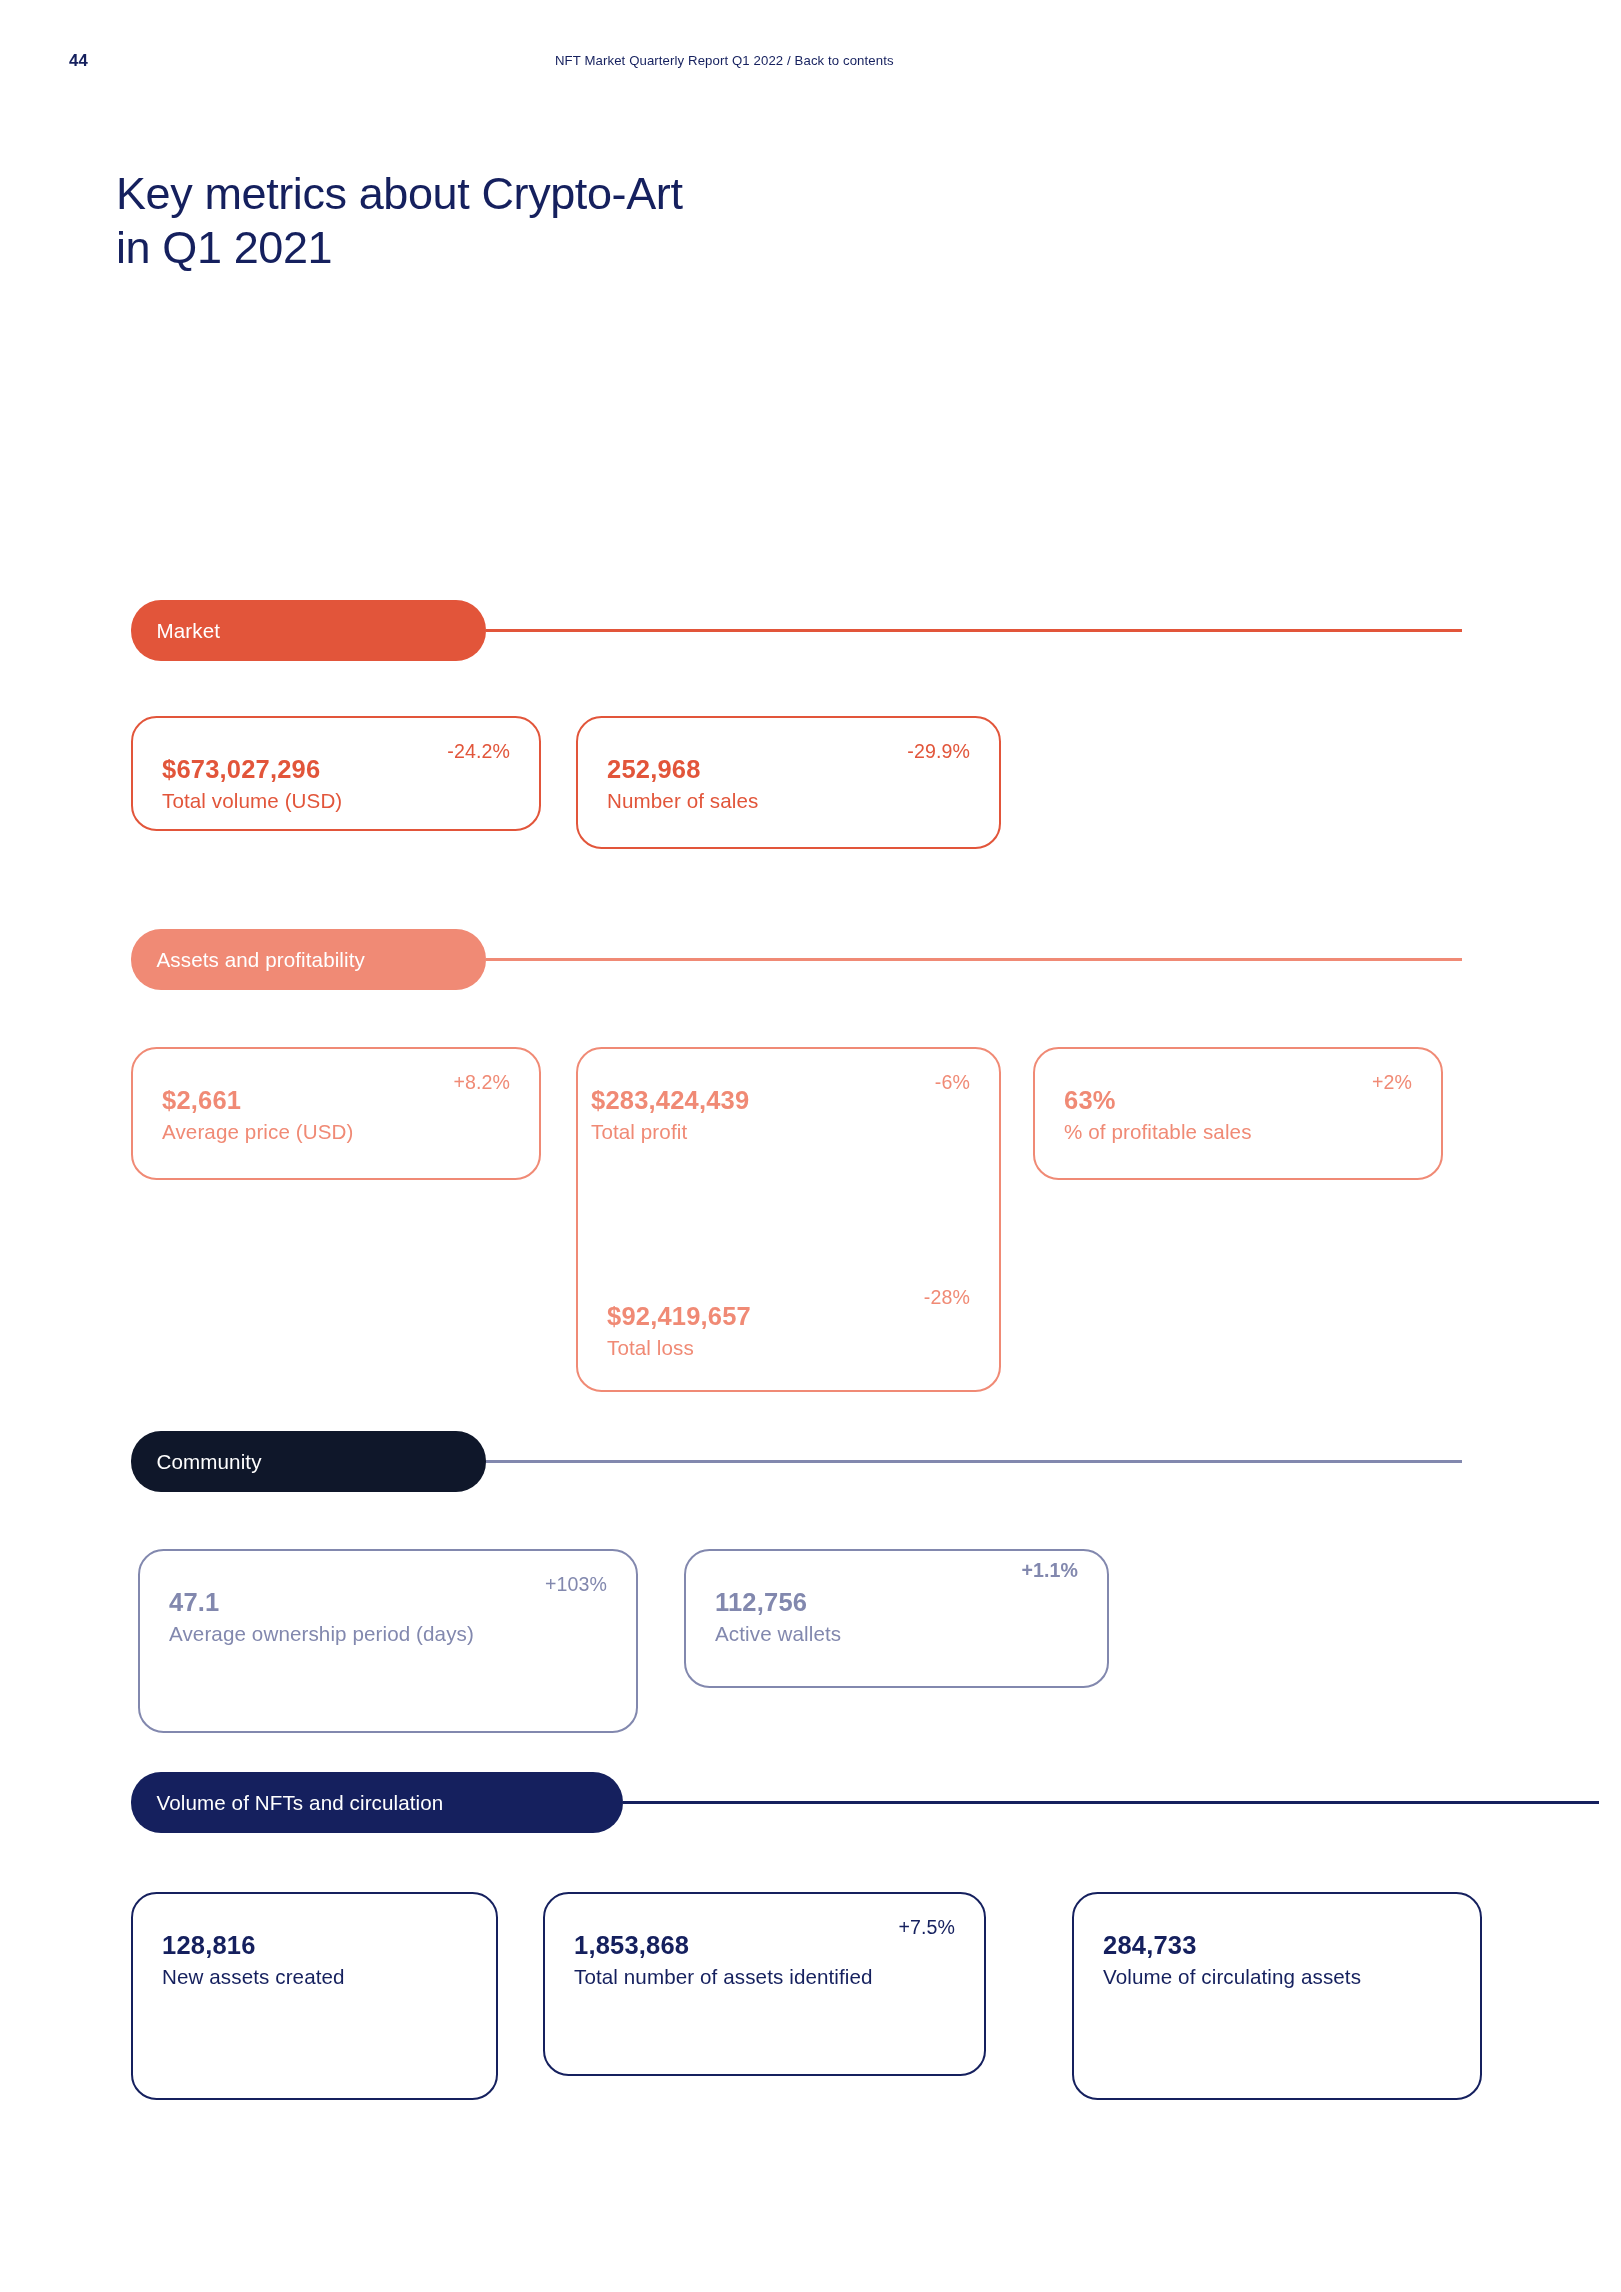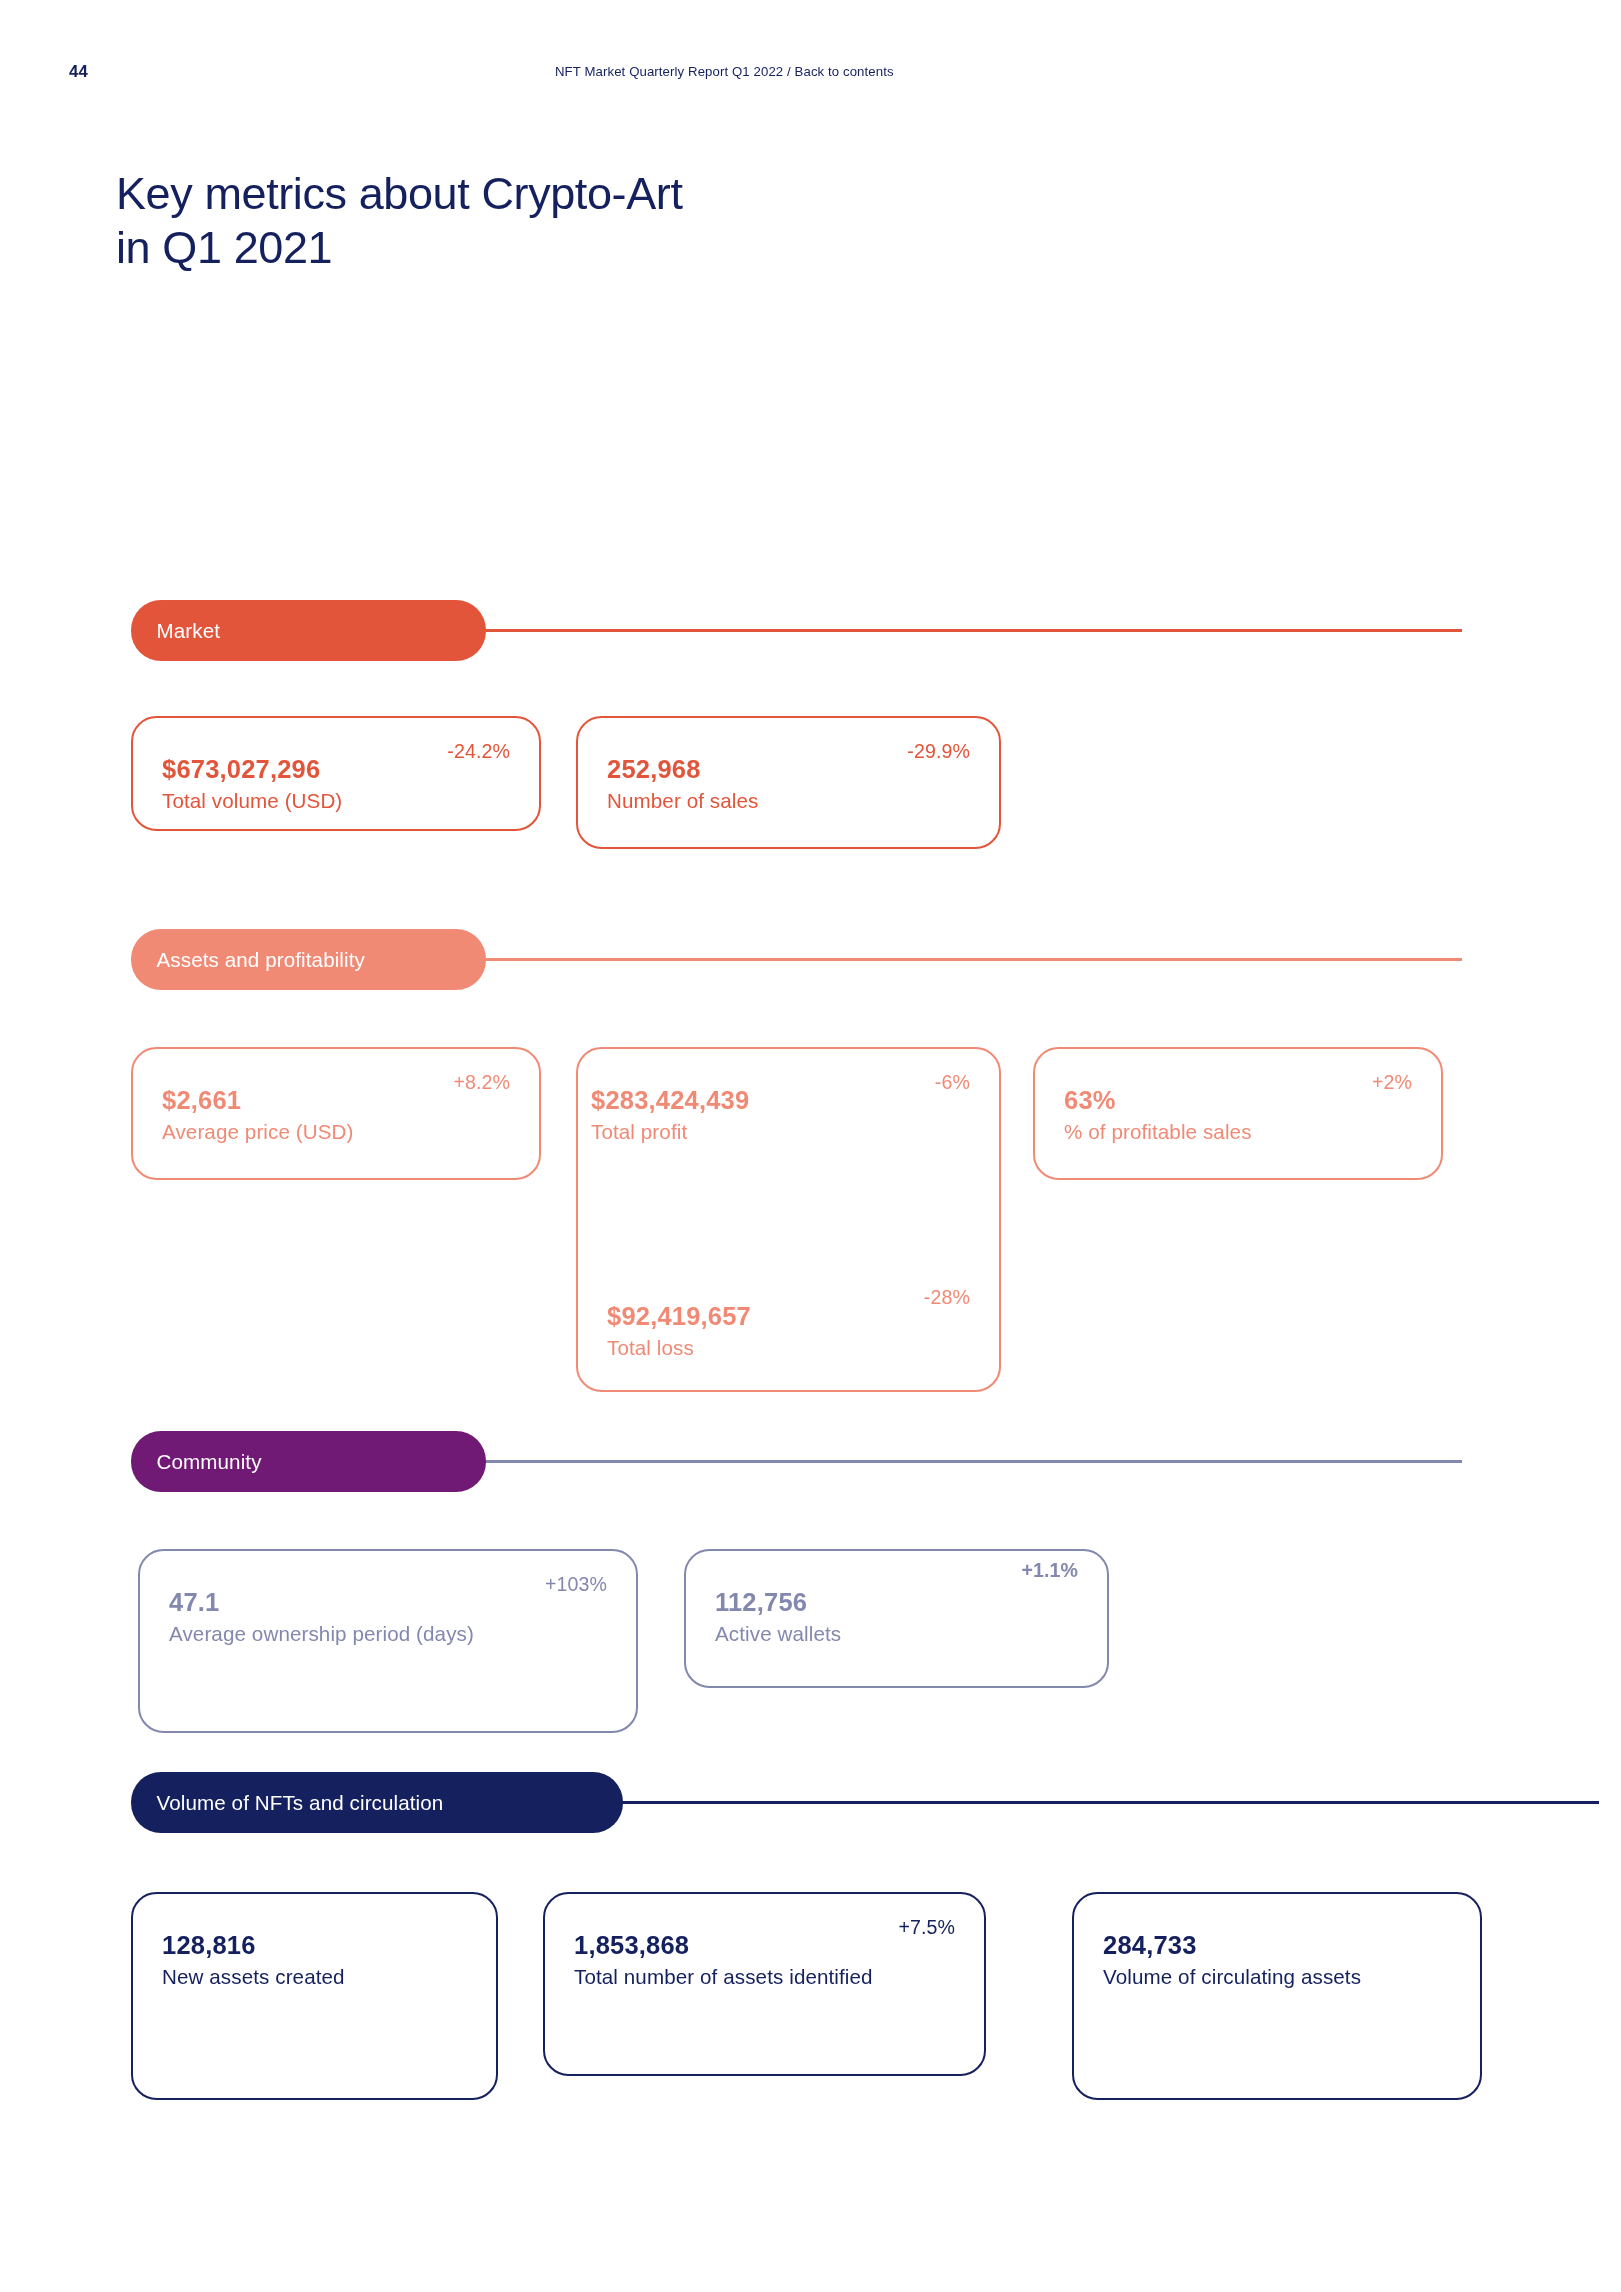--- a/index.html
+++ b/index.html
@@ -11,21 +11,21 @@
     width: 1621px;
     height: 2293px;
     position: relative;
     font-family: "Liberation Sans", sans-serif;
     overflow: hidden;
   }
 
   
   .page-header {
     position: absolute;
-    top: 62px;
+    top: 51px;
     left: 0;
     width: 1294px;
     height: 23.5px;
   }
   .page-number {
     position: absolute;
     left: 69px;
     top: 0;
     font-size: 16.7px;
     font-weight: bold;
@@ -219,21 +219,21 @@
           <div class="metric-delta" style="top: 21.6px;">+2%</div>
           <div class="metric-block" style="top: 37px;">
             <div class="metric-value">63%</div>
             <div class="metric-label">% of profitable sales</div>
           </div>
         </div>
       </div>
     </div>
     <div class="section" style="top: 1431px;">
       <div class="section-header">
-        <div class="section-pill" style="background: #701a75; width: 355px;">
+        <div class="section-pill" style="background: #0f172a; width: 355px;">
           <span class="section-pill-label">Community</span>
         </div>
         <div class="section-rule" style="background: rgb(130, 136, 174); left: 486px; width: 976px;"></div>
       </div>
       <div class="cards-row" style="position: absolute; left: 0px; top: 118px; width: 1621px;">
         <div class="metric-card theme-community" style="left: 138px; top: 0px; width: 500px; height: 184px;">
           <div class="metric-delta" style="top: 21.6px;">+103%</div>
           <div class="metric-block" style="top: 37px;">
             <div class="metric-value">47.1</div>
             <div class="metric-label">Average ownership period (days)</div>

